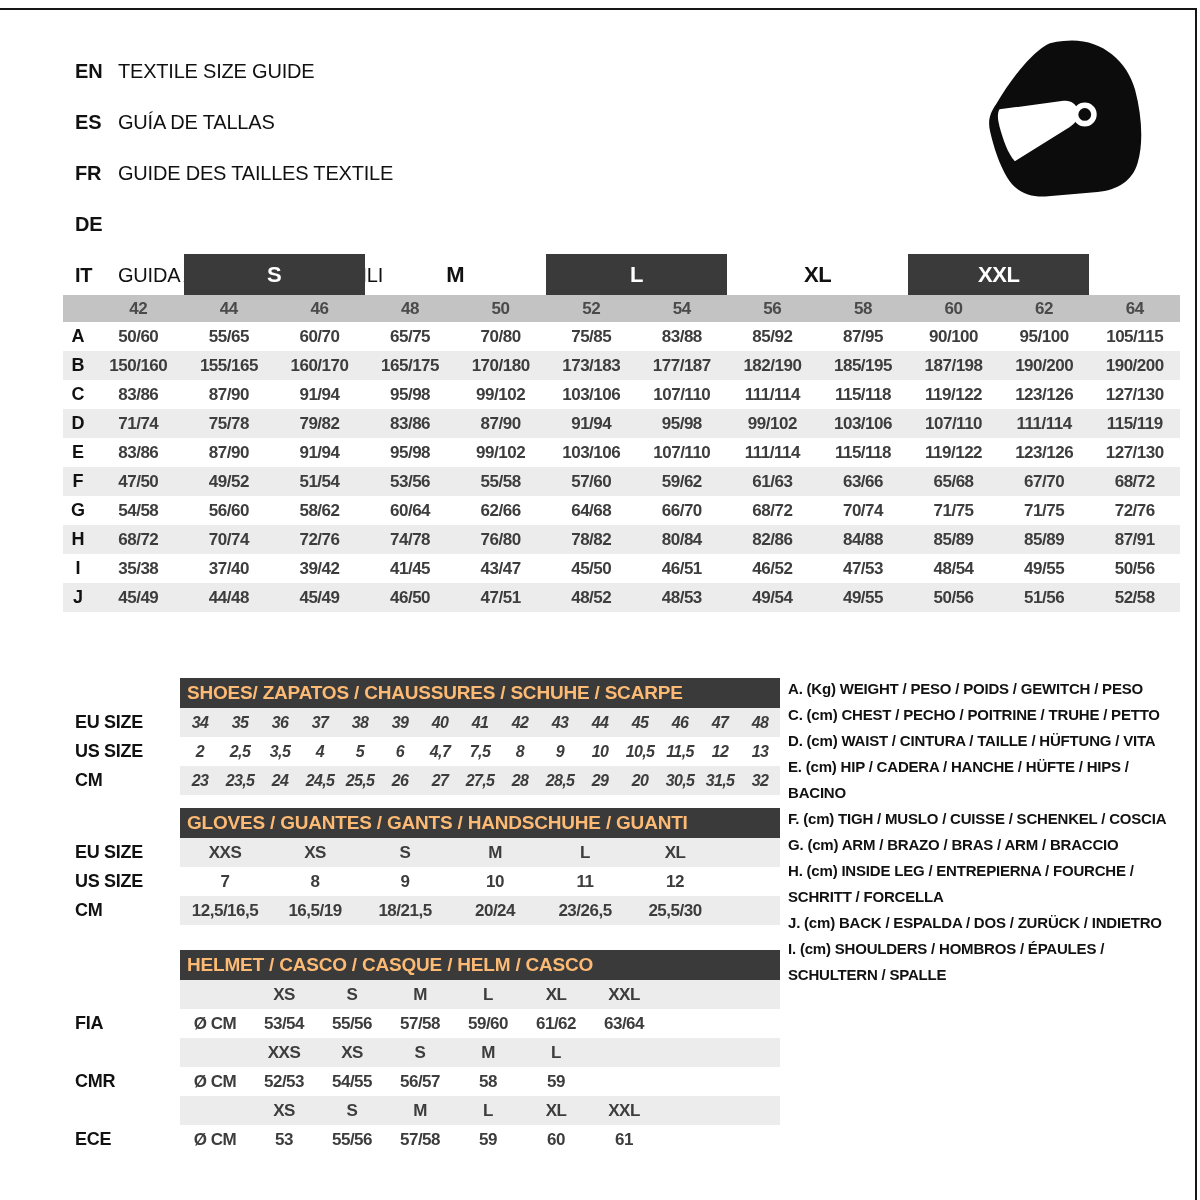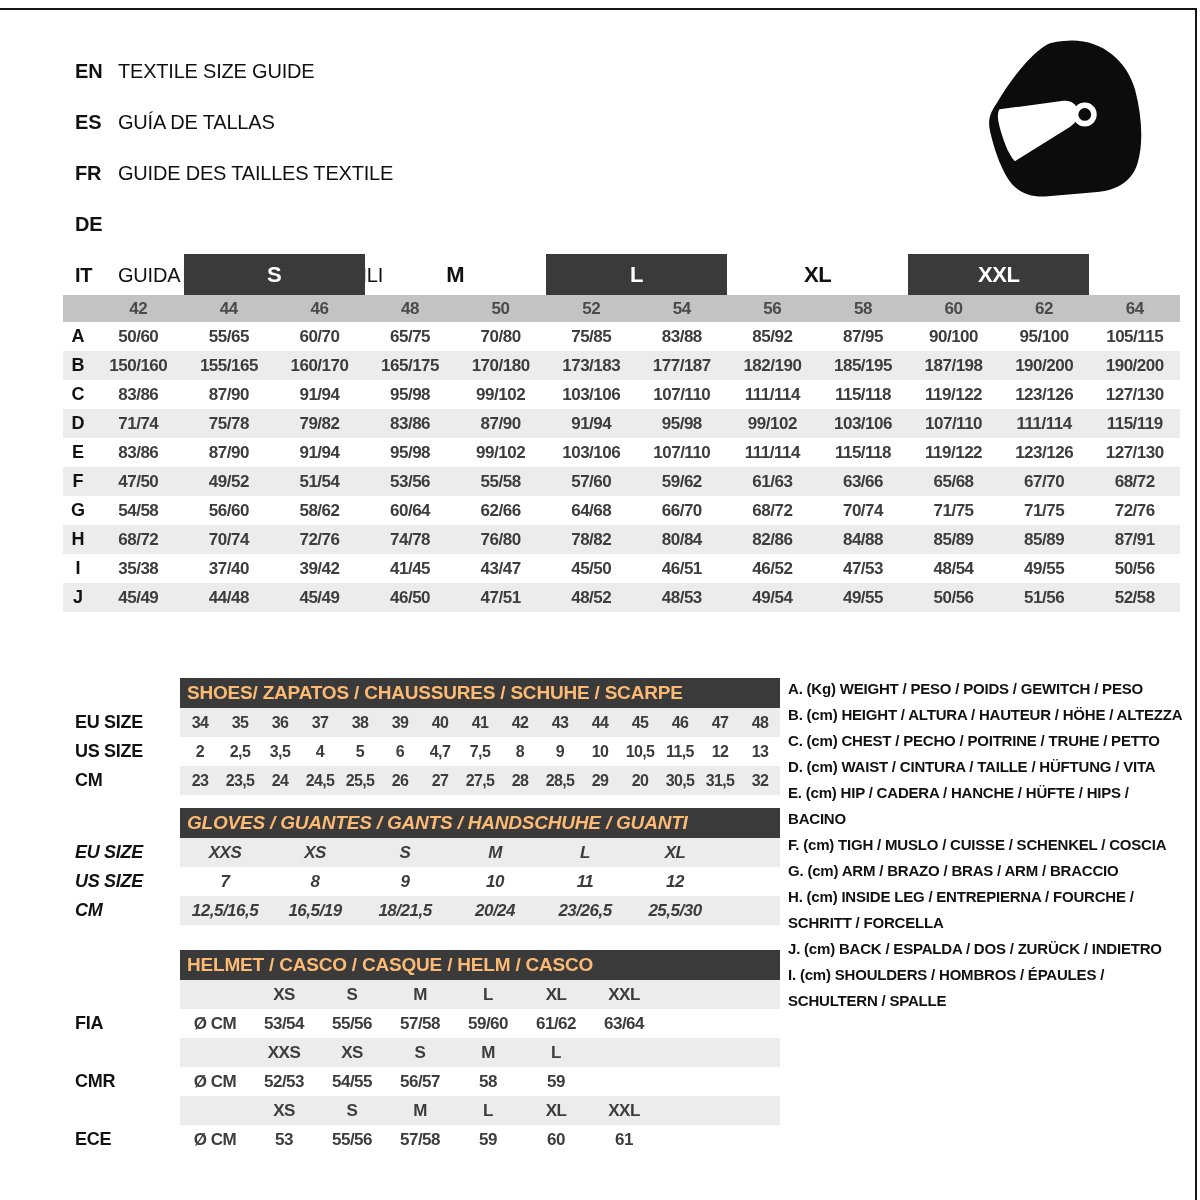--- a/index.html
+++ b/index.html
@@ -41,31 +41,31 @@
   .data-row{height:29px;}
   .data-row.stripe{background:var(--stripe);}
   .cell{display:flex;align-items:center;justify-content:center;}
   .cell.num{font-weight:bold;font-size:17px;color:#4a4a4a;letter-spacing:-0.4px;}
   .cell.val{font-weight:bold;font-size:17px;color:var(--text);letter-spacing:-0.5px;white-space:nowrap;}
   .cell.rowkey{font-weight:bold;font-size:18px;color:var(--black);}
 
   
   .section{width:717px;}
   .sec-shoes{left:63px;top:678px;}
-  .sec-gloves{left:63px;top:808px;font-style:italic;}
+  .sec-gloves{left:63px;top:808px;}
   .sec-helmet{left:63px;top:950px;}
   .bar{margin-left:117px;height:30px;background:var(--dark);color:#fdba74;
     font-weight:bold;font-size:19px;line-height:30px;padding-left:7px;
     letter-spacing:-0.2px;white-space:nowrap;}
   .srow{display:grid;grid-template-columns:117px 600px;height:29px;}
   .rowlabel{font-weight:bold;font-size:18px;letter-spacing:-0.3px;display:flex;align-items:center;padding-left:12px;color:var(--black);}
   .cells{display:grid;height:100%;}
   .cells.stripe{background:var(--stripe);}
   .shoes-grid{grid-template-columns:repeat(15,1fr);}
-  .shoes-grid .cell.val{font-size:16px;letter-spacing:-0.6px;}
+  .shoes-grid .cell.val{font-size:16px;letter-spacing:-0.6px;font-style:italic;}
   .gloves-grid{grid-template-columns:repeat(6,90px) 1fr;}
   .helmet-grid{grid-template-columns:70px repeat(6,68px) 1fr;}
 
   
   .legend{left:768px;top:676px;width:398px;margin-left:20px;}
   .legend-line{font-weight:bold;font-size:15px;line-height:26px;letter-spacing:-0.2px;color:var(--black);}
 </style>
 </head>
 <body>
 
@@ -452,21 +452,20 @@
           <div class="cell val">59</div>
           <div class="cell val">60</div>
           <div class="cell val">61</div>
         </div>
       </div>
     </div>
 </div>
 
 <div class="abs legend" id="legend">
     <div class="legend-line">A. (Kg) WEIGHT / PESO / POIDS / GEWITCH / PESO</div>
-    <div class="legend-line">B. (cm) HEIGHT / ALTURA / HAUTEUR / HÖHE / ALTEZZA</div>
     <div class="legend-line">C. (cm) CHEST / PECHO / POITRINE / TRUHE / PETTO</div>
     <div class="legend-line">D. (cm) WAIST / CINTURA / TAILLE / HÜFTUNG / VITA</div>
     <div class="legend-line">E. (cm) HIP / CADERA / HANCHE / HÜFTE / HIPS / BACINO</div>
     <div class="legend-line">F. (cm) TIGH / MUSLO / CUISSE / SCHENKEL / COSCIA</div>
     <div class="legend-line">G. (cm) ARM / BRAZO / BRAS / ARM / BRACCIO</div>
     <div class="legend-line">H. (cm) INSIDE LEG / ENTREPIERNA / FOURCHE / SCHRITT / FORCELLA</div>
     <div class="legend-line">J. (cm) BACK / ESPALDA / DOS / ZURÜCK / INDIETRO</div>
     <div class="legend-line">I. (cm) SHOULDERS / HOMBROS / ÉPAULES / SCHULTERN / SPALLE</div>
   </div>
 

